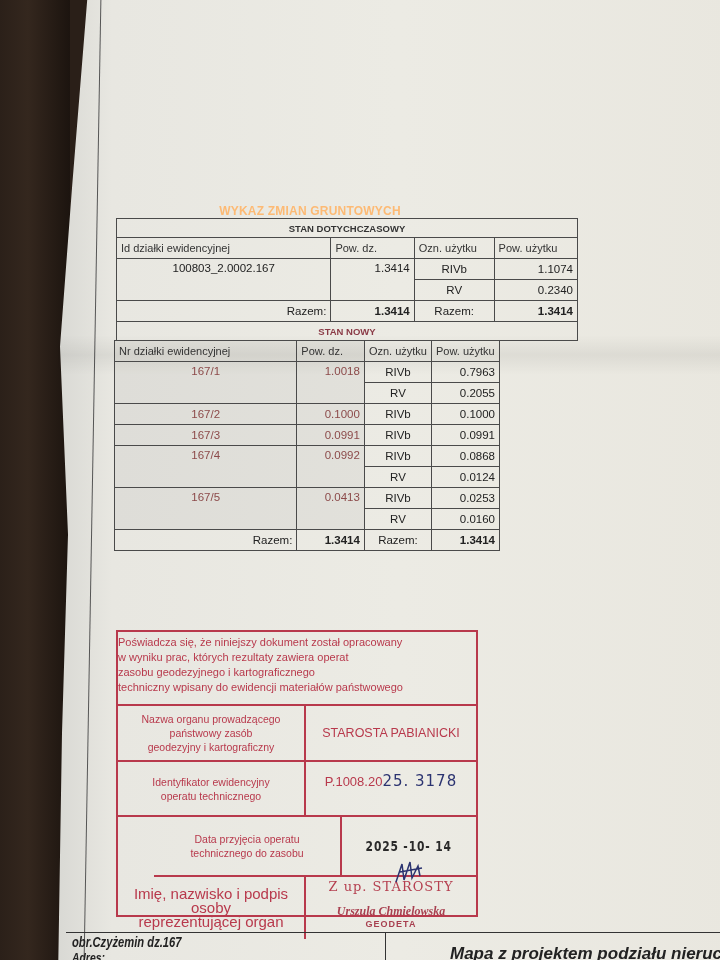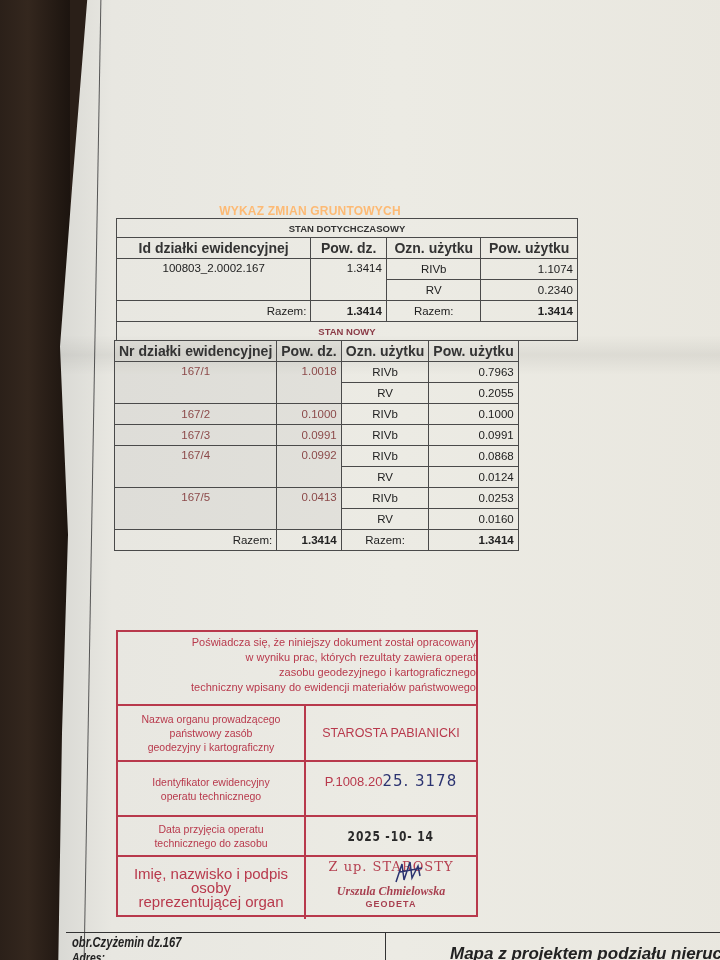--- a/index.html
+++ b/index.html
@@ -29,36 +29,36 @@
   .title {
     position:absolute; left:115px; top:204px; width:390px; text-align:center;
     font-weight:bold; font-size:12px; color:#fdba74; letter-spacing:0.2px;
   }
   table.grid {
     position:absolute; border-collapse:collapse; color:#222; font-size:11.5px;
   }
   table.grid td {
     border:1px solid #4a4a4a; padding:0 4px; height:20px; white-space:nowrap;
   }
-  .hdr { font-weight:bold; font-size:14px; text-align:center; color:#333; }
+  .hdr { font-weight:normal; font-size:11px; color:#333; }
   .section { font-weight:bold; font-size:9.5px; text-align:center; color:#333; height:18px !important; }
   .section.red { color:#8a3a46; }
   .num { text-align:right; }
   .ctr { text-align:center; }
   .bold { font-weight:bold; }
   .reddish { color:#8c4a4a; }
   .shade { background:rgba(0,0,0,0.04); }
 
   
   .stamp {
     position:absolute; left:116px; top:630px; width:358px; height:283px;
     border:2px solid #b8394c; color:#b8394c;
   }
   .stamp-top {
-    height:74px; border-bottom:2px solid #b8394c; text-align:right;
+    height:74px; border-bottom:2px solid #b8394c; text-align:left;
     font-size:11px; line-height:15px; padding-top:3px; box-sizing:border-box;
   }
   .stamp-row { display:flex; border-bottom:2px solid #b8394c; box-sizing:border-box; }
   .stamp-row:last-child { border-bottom:none; }
   .stamp-left {
     width:188px; border-right:2px solid #b8394c; text-align:center;
     font-size:10.5px; line-height:14px; display:flex; align-items:center; justify-content:center;
     box-sizing:border-box; padding:0 4px;
   }
   .stamp-right {
@@ -229,21 +229,21 @@
       <div>
         <div>Identyfikator ewidencyjny</div>
         <div>operatu technicznego</div>
       </div>
     </div>
     <div class="stamp-right" style="flex-direction:row; align-items:baseline; padding-top:10px;">
       <span style="font-size:13px;">P.1008.20</span>
         <span class="handwritten">25. 3178</span>
     </div>
   </div>
-  <div class="stamp-row" style="height:40px;">
+  <div class="stamp-row" style="height:60px;margin-left:36px;">
     <div class="stamp-left">
       <div>
         <div>Data przyjęcia operatu</div>
         <div>technicznego do  zasobu</div>
       </div>
     </div>
     <div class="stamp-right">
       <span class="date-stamp">2025 -10- 14</span>
     </div>
   </div>

